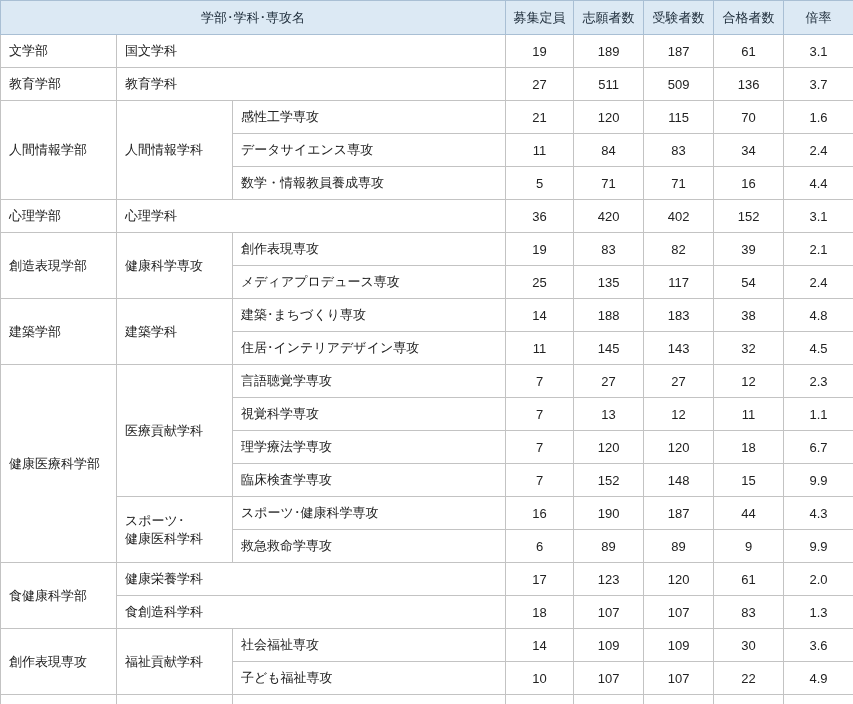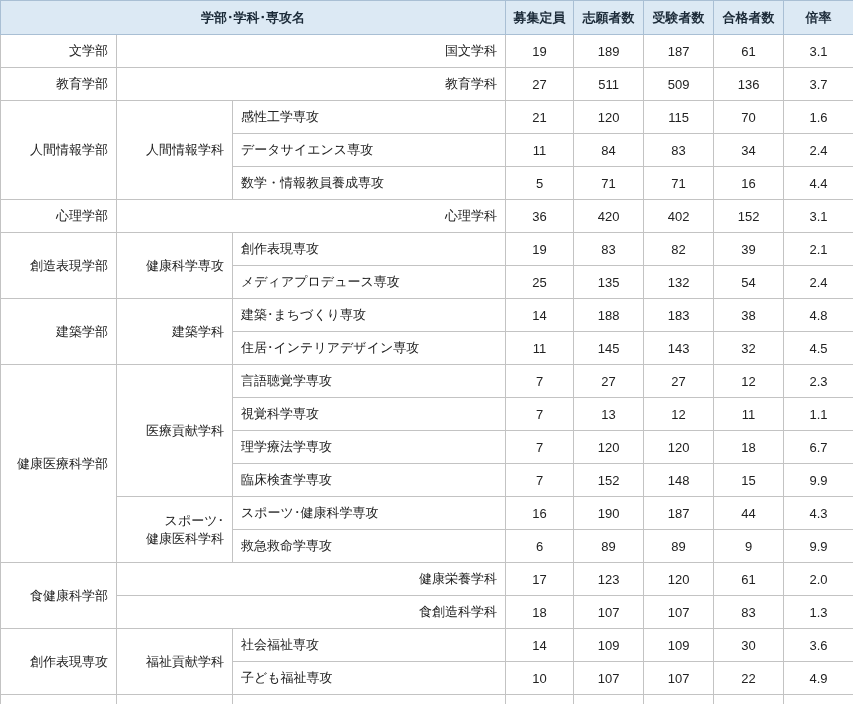--- a/index.html
+++ b/index.html
@@ -25,21 +25,21 @@
   table.admissions col.c-major   { width: 273px; }
   table.admissions col.c-quota   { width: 68px; }
   table.admissions col.c-app     { width: 70px; }
   table.admissions col.c-exam    { width: 70px; }
   table.admissions col.c-pass    { width: 70px; }
   table.admissions col.c-ratio   { width: 70px; }
 
   table.admissions th {
     background: #dce9f4;
     border: 1px solid #a9bfd4;
-    font-weight: bold;
+    font-weight: normal;
     font-size: 13px;
     color: #1b2a38;
     height: 29px;
     padding: 2px 4px;
     text-align: center;
     vertical-align: middle;
   }
   table.admissions td {
     border: 1px solid #c3c3c3;
     height: 28px;
@@ -48,21 +48,21 @@
     background: #ffffff;
   }
   td.num {
     text-align: center;
     padding: 2px 4px;
   }
   td.txt {
     text-align: left;
   }
   td.faculty, td.dept {
-    text-align: right;
+    text-align: left;
   }
   td.vmid {
     vertical-align: middle;
   }
   .two-line { line-height: 1.35; margin-left: 44px; }
 </style>
 </head>
 <body>
 
 <table class="admissions">
@@ -147,21 +147,21 @@
         <td class="num">19</td>
         <td class="num">83</td>
         <td class="num">82</td>
         <td class="num">39</td>
         <td class="num">2.1</td>
       </tr>
       <tr>
         <td class="txt major">メディアプロデュース専攻</td>
         <td class="num">25</td>
         <td class="num">135</td>
-        <td class="num">132</td>
+        <td class="num">117</td>
         <td class="num">54</td>
         <td class="num">2.4</td>
       </tr>
       <tr>
         <td class="txt faculty vmid" rowspan="2">建築学部</td>
         <td class="txt dept vmid" rowspan="2">建築学科</td>
         <td class="txt major">建築･まちづくり専攻</td>
         <td class="num">14</td>
         <td class="num">188</td>
         <td class="num">183</td>

